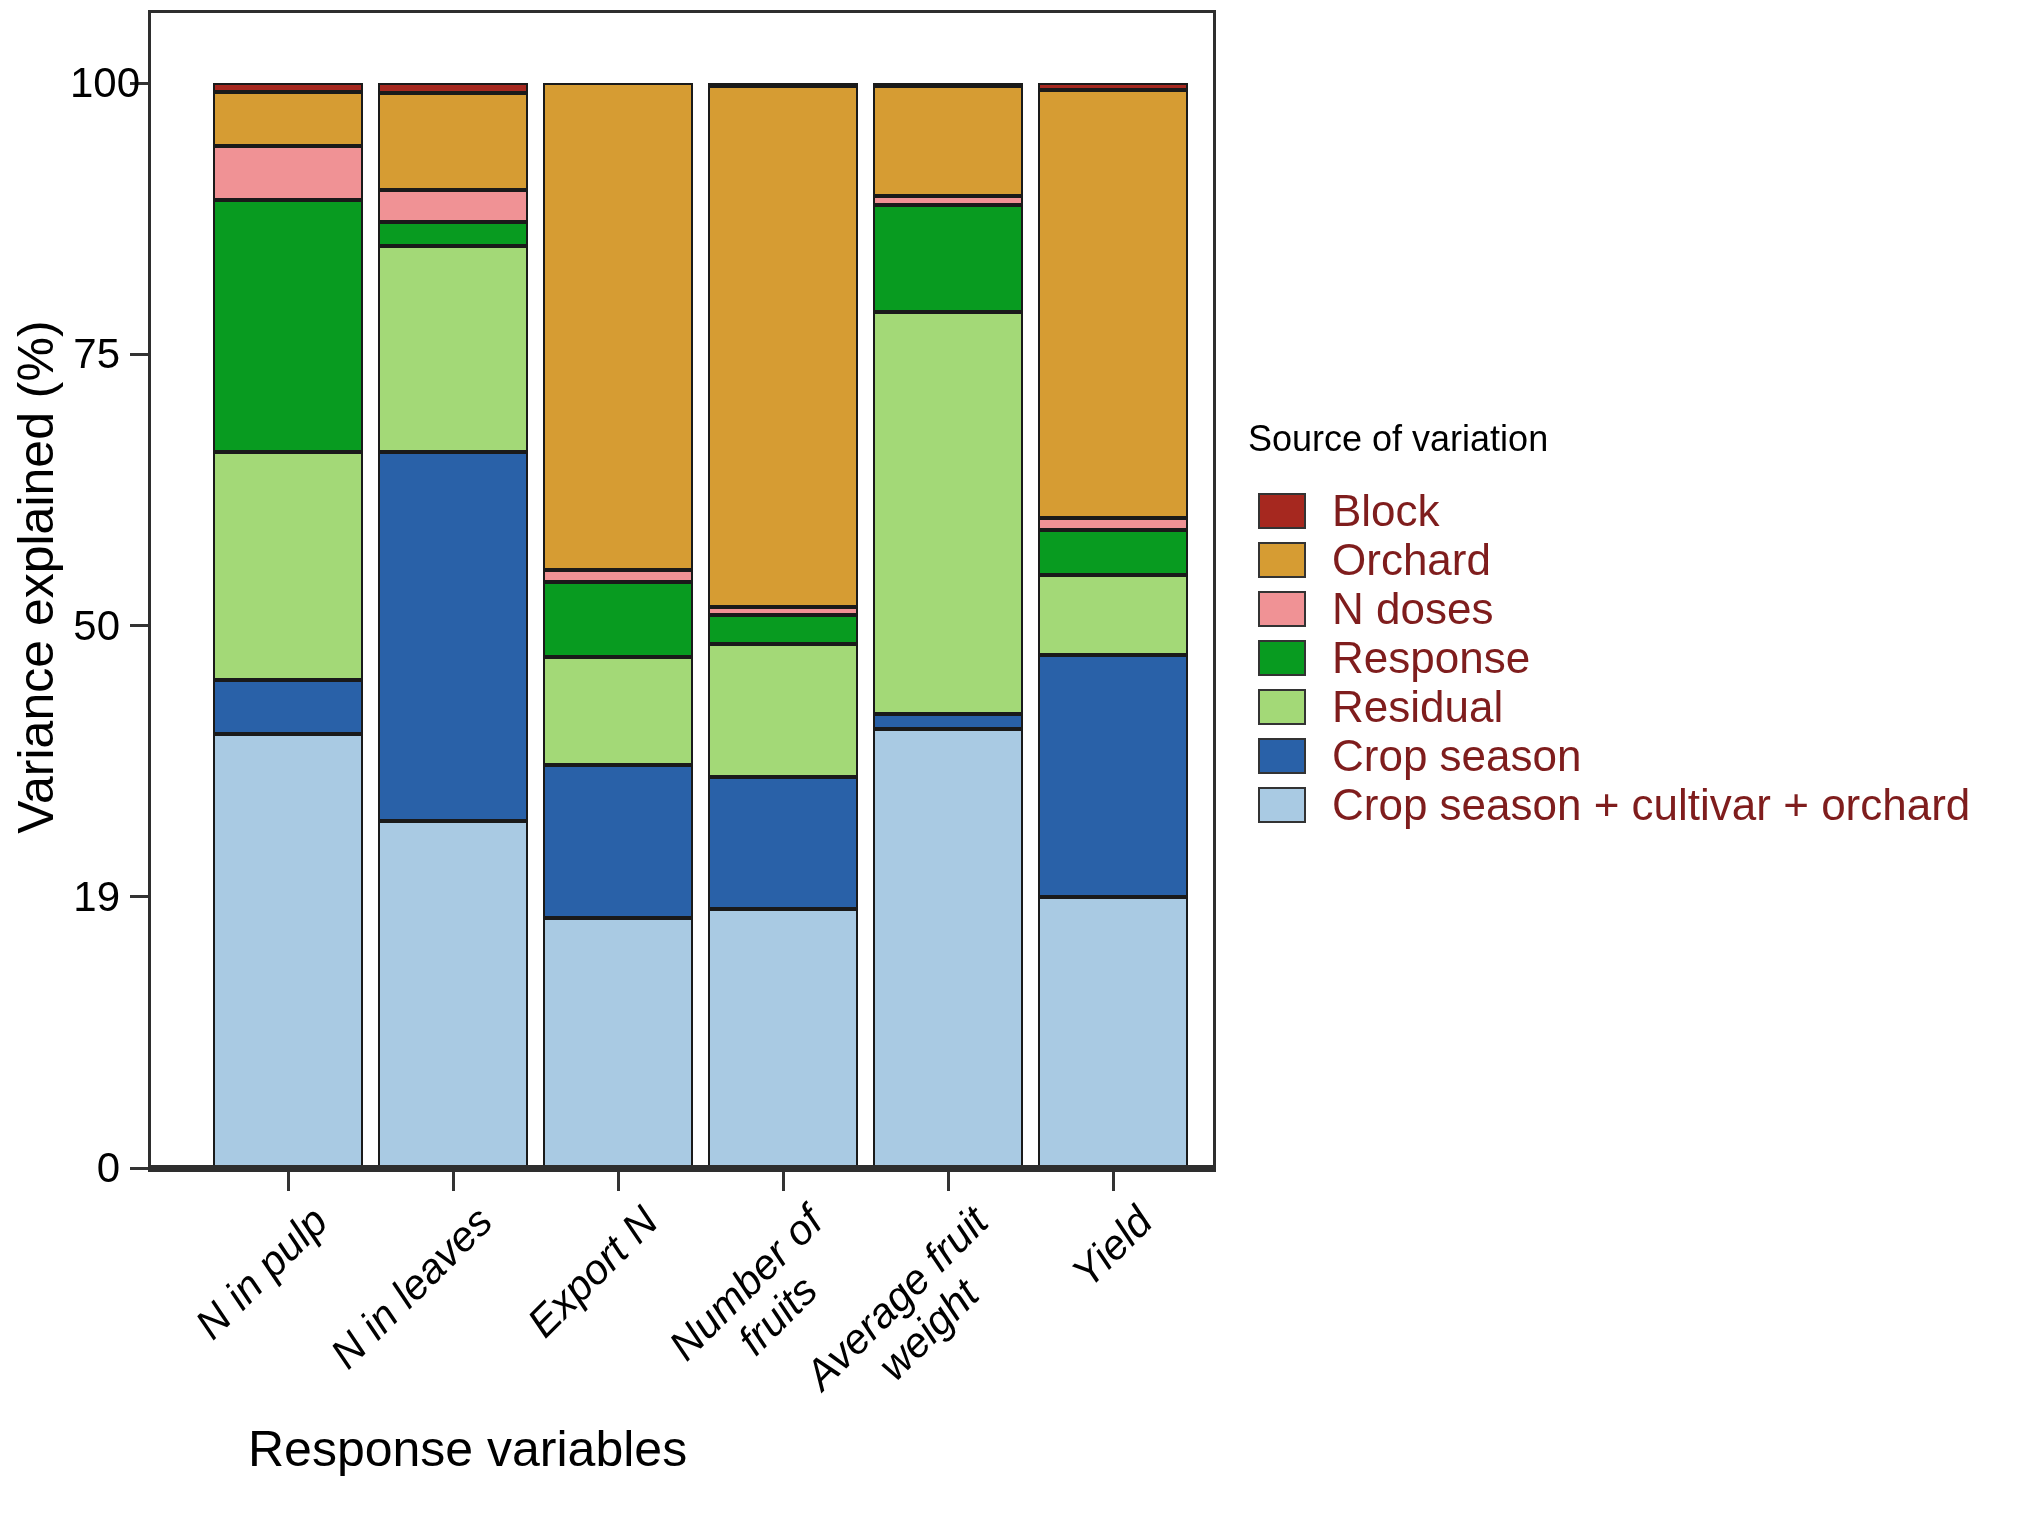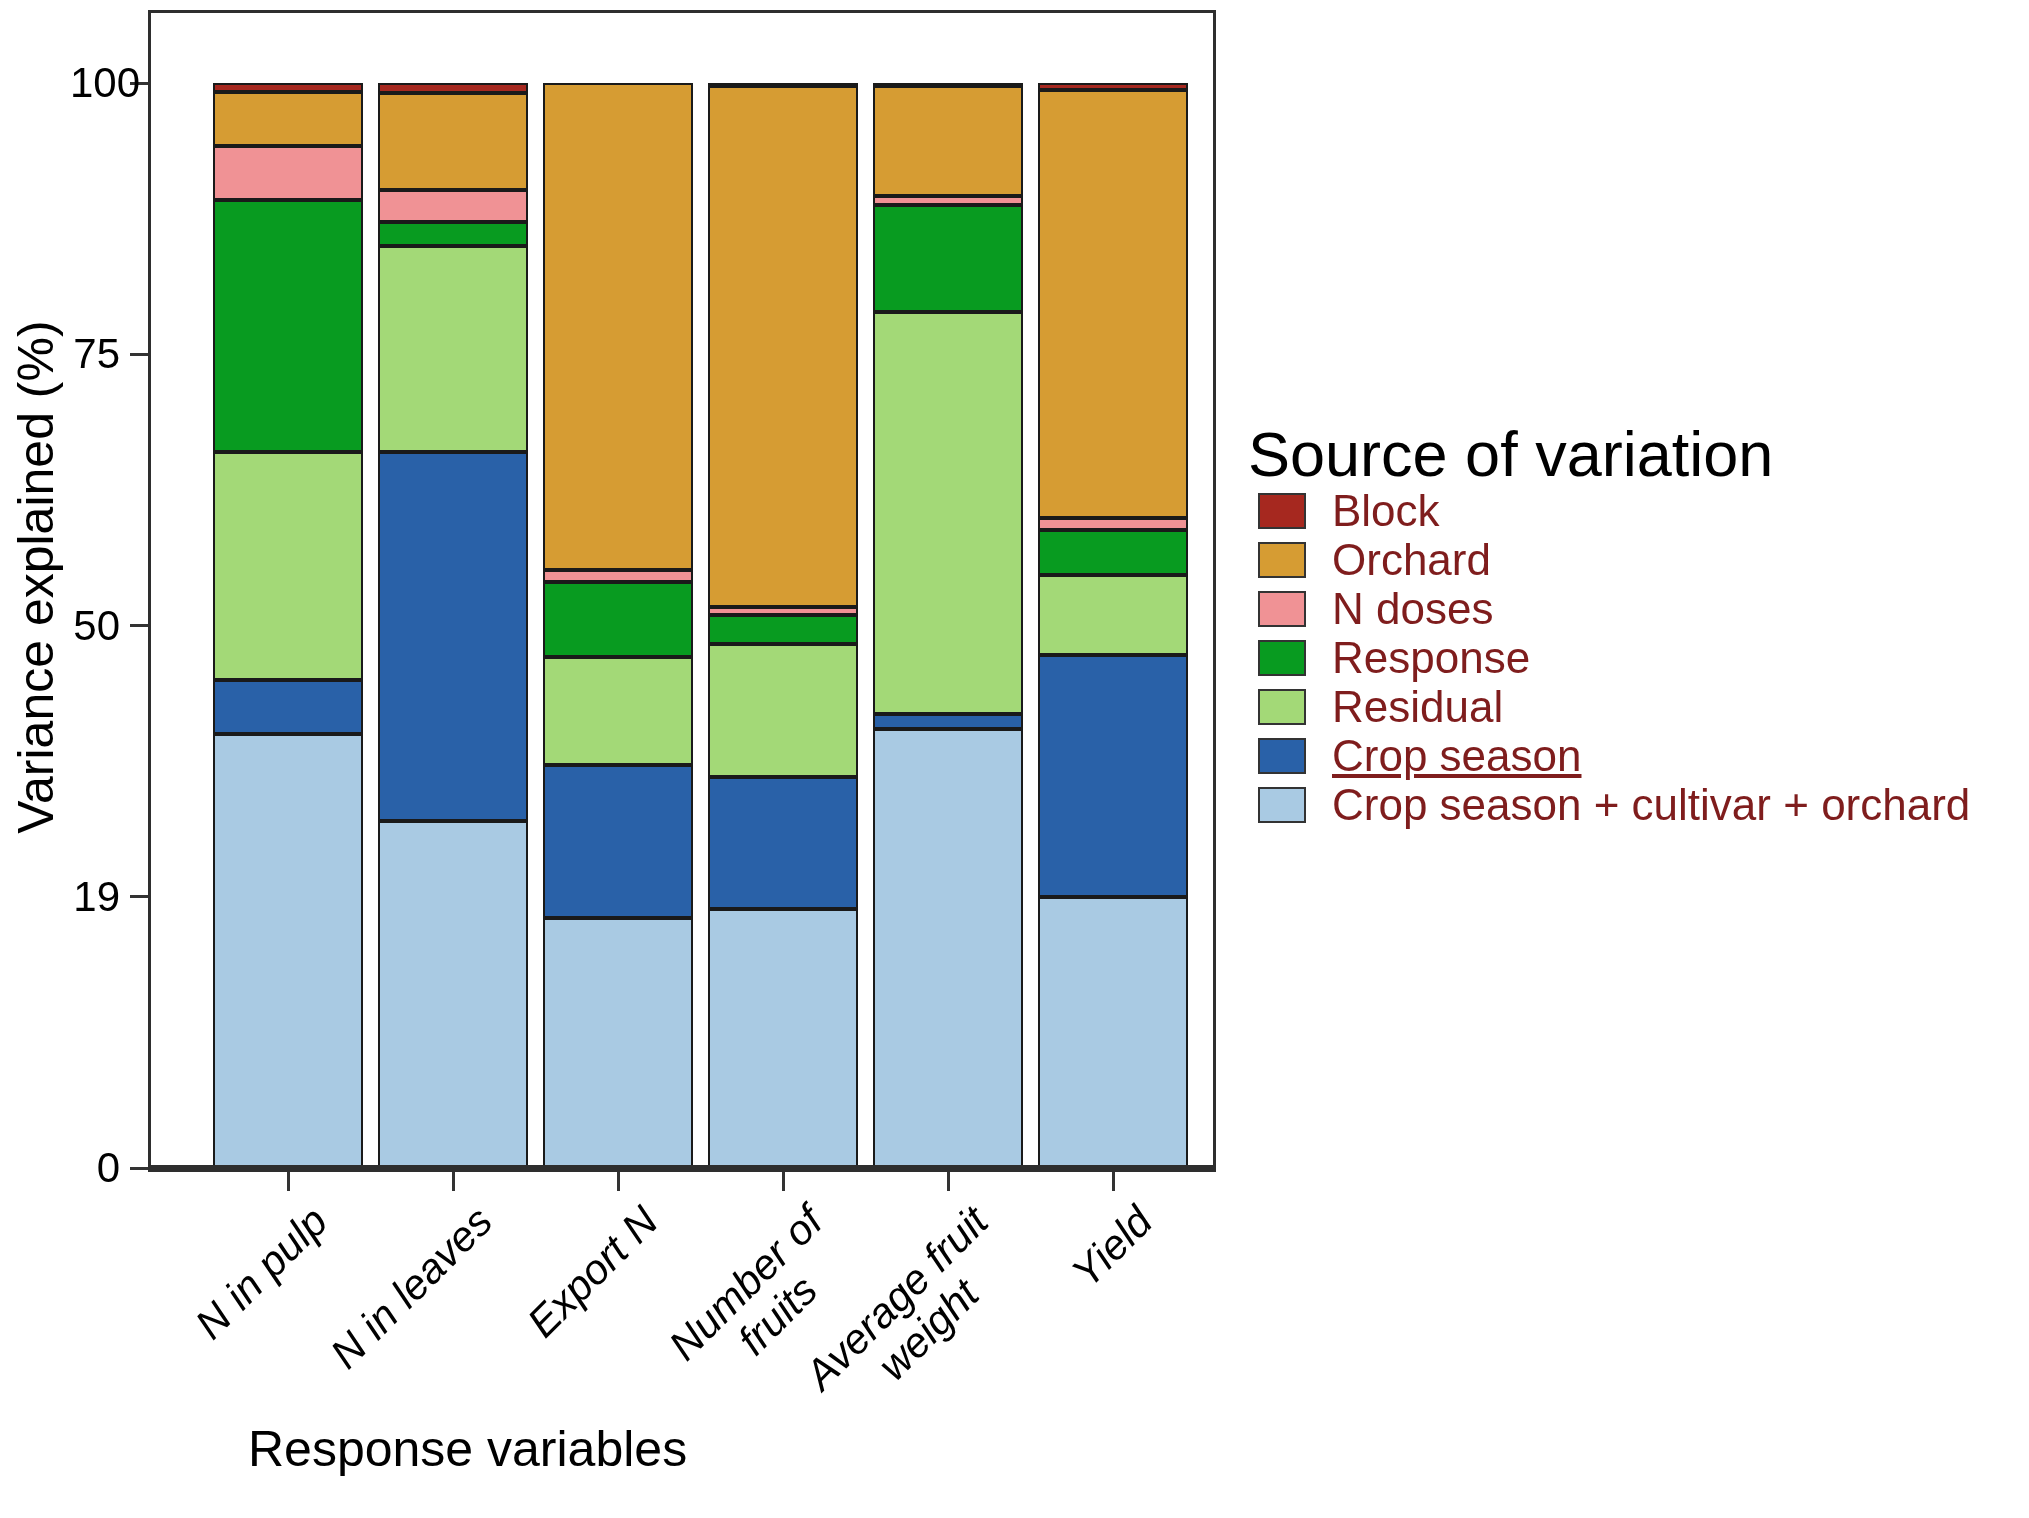--- a/index.html
+++ b/index.html
@@ -56,21 +56,21 @@
     left: 248px;
     top: 1420px;
     width: 600px;
     font-size: 50px;
     color: #000000;
   }
   .legend-title {
     position: absolute;
     left: 1248px;
     top: 418px;
-    font-size: 63px;
+    font-size: 36px;
     color: #000000;
     white-space: nowrap;
   }
   .legend-swatch {
     position: absolute;
     box-sizing: border-box;
     border: 2px solid #333333;
   }
   .legend-label {
     position: absolute;
@@ -157,20 +157,20 @@
       <div class="legend-label" style="left: 1332px; top: 489px;">Block</div>
       <div class="legend-swatch" style="left: 1258px; top: 542px; width: 48px; height: 36px; background: rgb(214, 156, 51);"></div>
       <div class="legend-label" style="left: 1332px; top: 538px;">Orchard</div>
       <div class="legend-swatch" style="left: 1258px; top: 591px; width: 48px; height: 36px; background: rgb(240, 146, 149);"></div>
       <div class="legend-label" style="left: 1332px; top: 587px;">N doses</div>
       <div class="legend-swatch" style="left: 1258px; top: 640px; width: 48px; height: 36px; background: rgb(8, 155, 32);"></div>
       <div class="legend-label" style="left: 1332px; top: 636px;">Response</div>
       <div class="legend-swatch" style="left: 1258px; top: 689px; width: 48px; height: 36px; background: rgb(163, 217, 119);"></div>
       <div class="legend-label" style="left: 1332px; top: 685px;">Residual</div>
       <div class="legend-swatch" style="left: 1258px; top: 738px; width: 48px; height: 36px; background: rgb(41, 97, 168);"></div>
-      <div class="legend-label" style="left: 1332px; top: 734px; text-decoration: underline;">Crop season</div>
+      <div class="legend-label" style="left: 1332px; top: 734px;">Crop season</div>
       <div class="legend-swatch" style="left: 1258px; top: 787px; width: 48px; height: 36px; background: rgb(169, 202, 227);"></div>
       <div class="legend-label" style="left: 1332px; top: 783px;">Crop season + cultivar + orchard</div>
     </div>
   <div class="ytitle">Variance explained (%)</div>
   <div class="xtitle">Response variables</div>
   <div class="legend-title">Source of variation</div>
 </div>
 
 </body></html>

